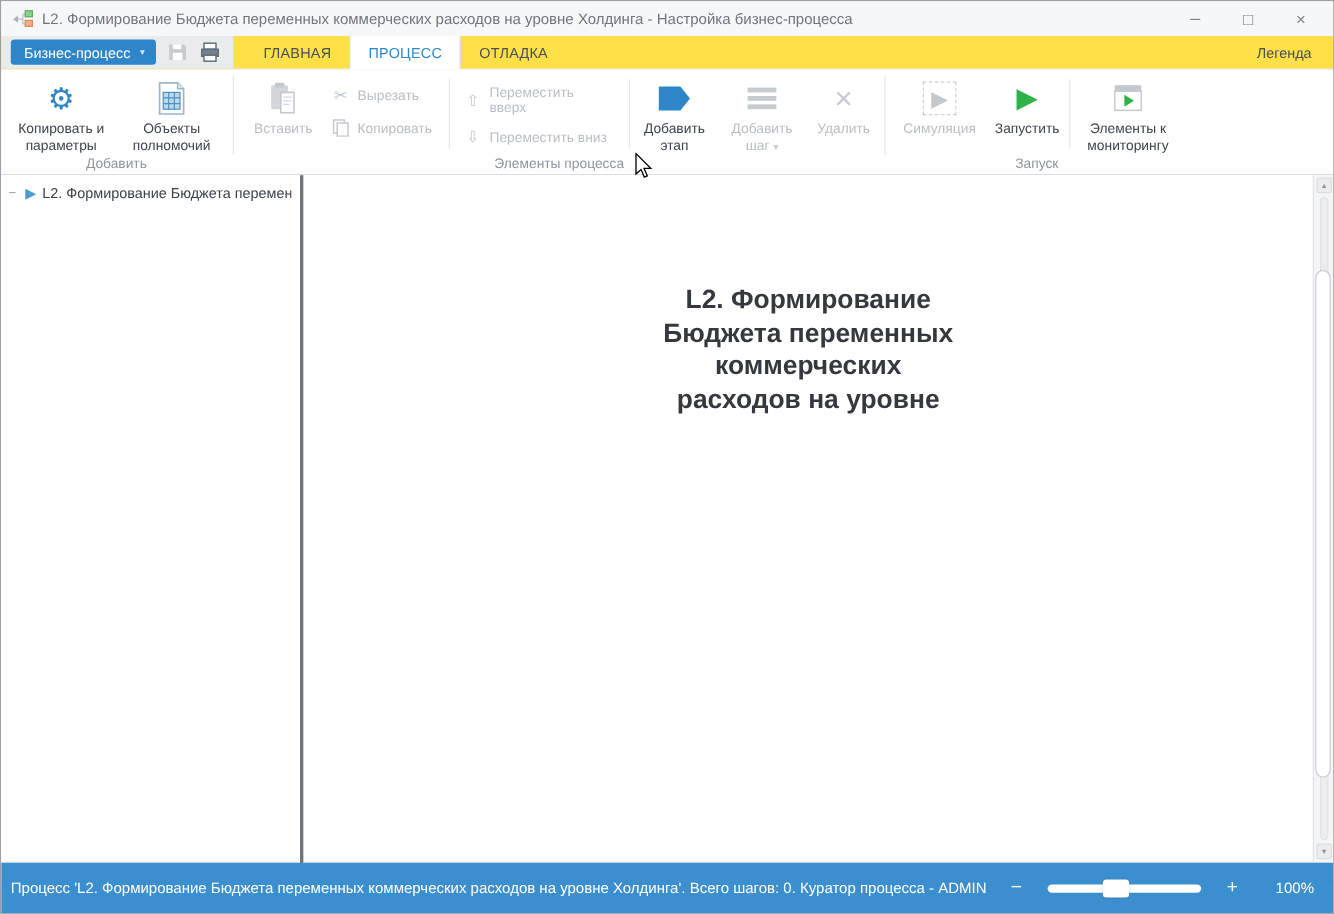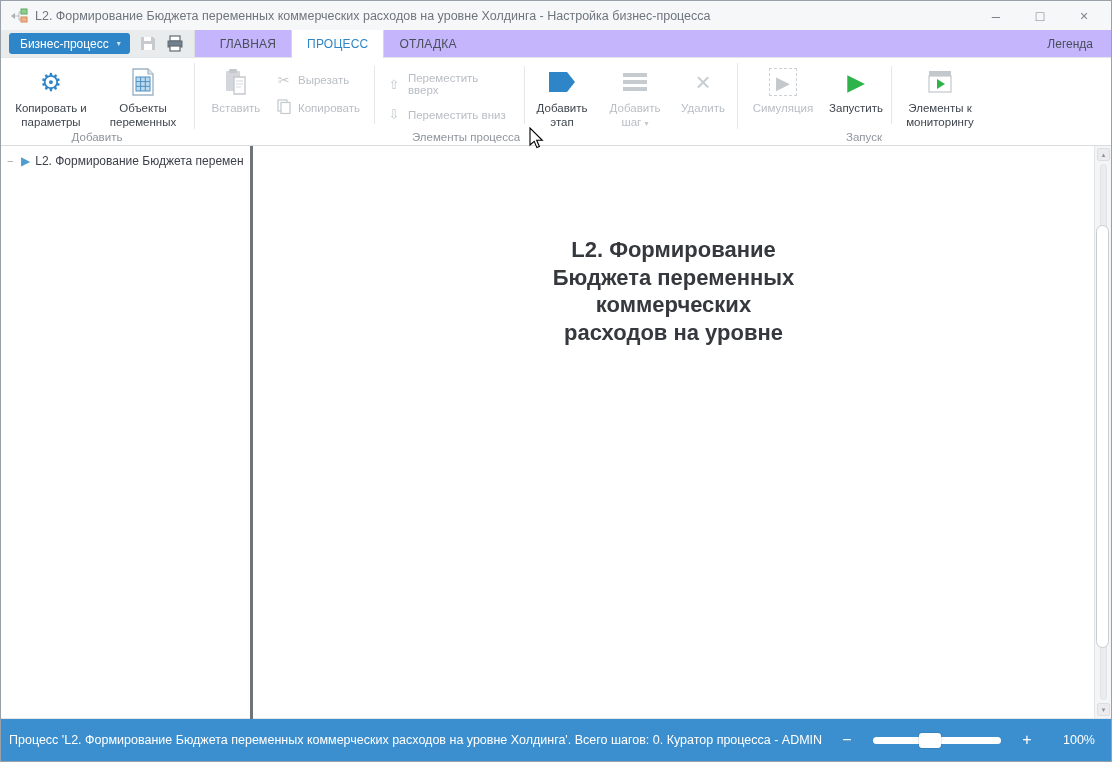--- a/index.html
+++ b/index.html
@@ -16,21 +16,21 @@
   }
   .app-icon{ width:18px; height:16px; margin-right:7px; flex:0 0 auto; }
   .title-text{ font-size:12.5px; color:#6f757e; white-space:nowrap; overflow:hidden; flex:1; }
   .win-controls{ display:flex; align-items:center; gap:14px; margin-right:6px; }
   .win-btn{ width:30px; height:22px; display:flex; align-items:center; justify-content:center;
     color:#7d838a; font-size:14px; line-height:1; cursor:default; }
   .win-btn.min{ font-size:15px; }
   
   .menurow{
     position:absolute; left:0; top:29px; right:0; height:28px;
-    background:#c4b5fd; border-bottom:1px solid #e3e6e9; display:flex; align-items:stretch;
+    background:#fde047; border-bottom:1px solid #e3e6e9; display:flex; align-items:stretch;
   }
   .qat{ background:#e9eced; display:flex; align-items:center; padding:0 10px 0 8px;
     border-right:1px solid #dcdfe2; }
   .app-btn{
     background:#2e86c8; color:#fff; font-size:12px; height:21px; border-radius:3px;
     display:flex; align-items:center; padding:0 9px 0 11px; cursor:pointer;
   }
   .app-btn .caret{ font-size:8px; margin-left:8px; color:#cfe4f4; }
   .qat-icon{ width:18px; height:17px; margin-left:9px; }
   .tabs{ display:flex; align-items:stretch; margin-left:10px; }
@@ -179,21 +179,21 @@
     </div>
     <div class="bigbtn" style="width:88px;">
       <div class="bicon">
         <svg width="24" height="28" viewBox="0 0 24 28">
           <path d="M2 1 H17 L22 6 V27 H2 Z" fill="#fff" stroke="#9fb4c4" stroke-width="1.4"></path>
           <path d="M17 1 L17 6 L22 6" fill="#dce8f0" stroke="#9fb4c4" stroke-width="1.2"></path>
           <rect x="5" y="9" width="14" height="14" fill="#bfd9ec" stroke="#4a90c4" stroke-width="1"></rect>
           <path d="M5 13.6 H19 M5 18.3 H19 M9.6 9 V23 M14.3 9 V23" stroke="#4a90c4" stroke-width="1"></path>
         </svg>
       </div>
-      <div class="blabel">Объекты переменных</div>
+      <div class="blabel">Объекты полномочий</div>
     </div>
     <div class="glabel">Добавить</div>
   </div>
 
   <div class="vsep"></div>
 
   <div class="rgroup" style="width:540px;">
     <div class="bigbtn disabled" style="width:64px; margin-left:4px;">
       <div class="bicon">
         <svg width="26" height="28" viewBox="0 0 26 28">

